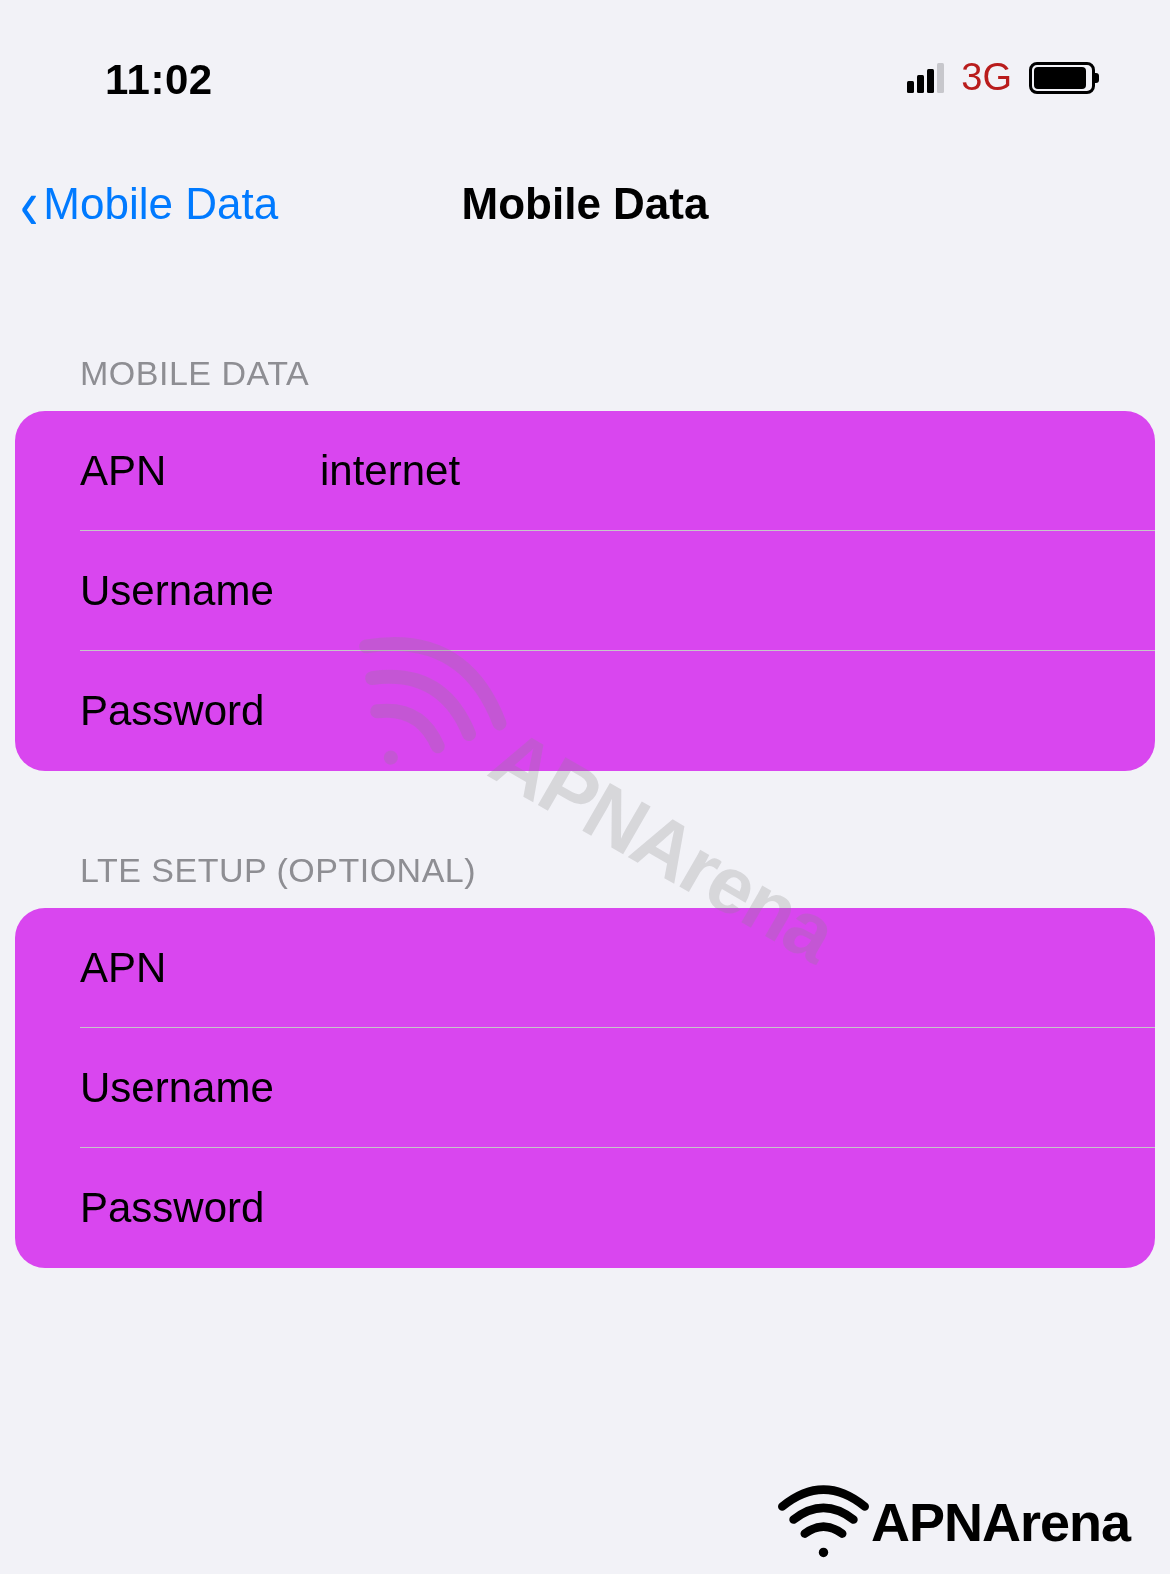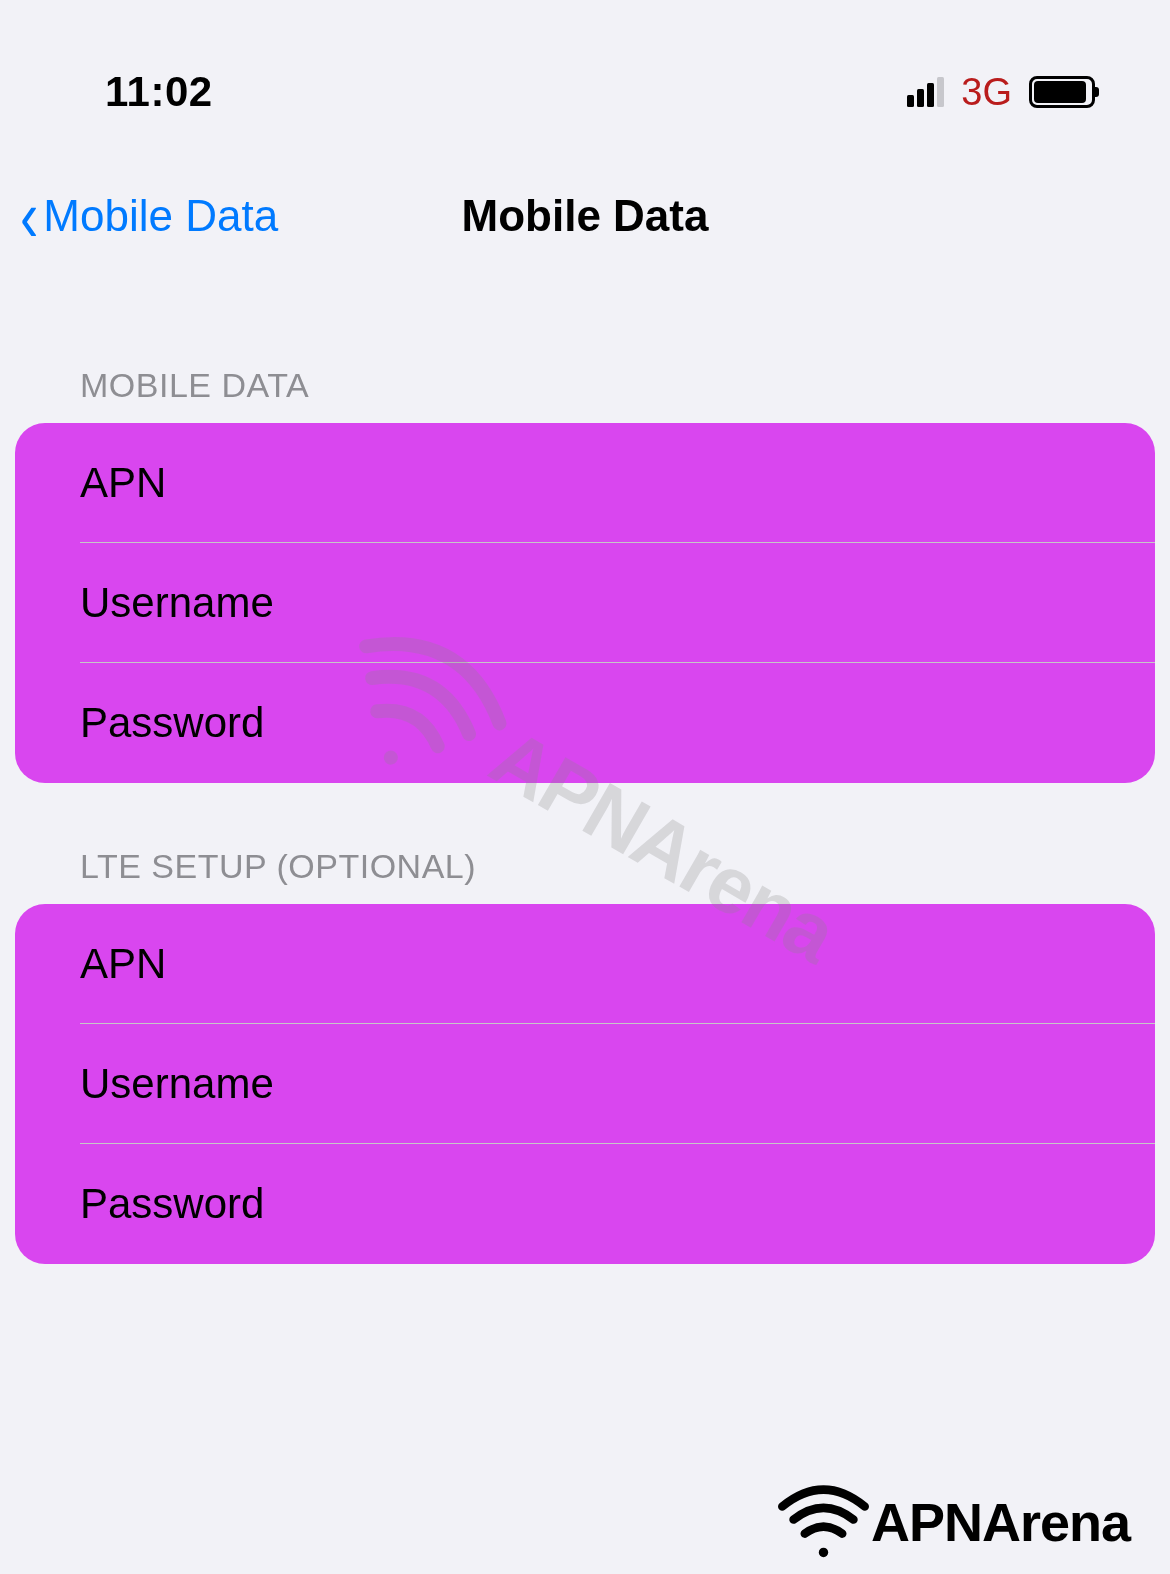--- a/index.html
+++ b/index.html
@@ -13,23 +13,22 @@
       width: 1170px;
       height: 1574px;
       background-color: #f2f2f7;
       position: relative;
       overflow: hidden;
     }
     
     .status-bar {
       display: flex;
       justify-content: space-between;
-      align-items: center;
+      align-items: flex-start;
       padding: 56px 75px 30px 105px;
-      margin-top: 12px;
     }
     
     .time {
       font-size: 42px;
       font-weight: 600;
       color: #000;
       letter-spacing: 0.5px;
     }
     
     .status-right {
@@ -133,21 +132,21 @@
       font-size: 34px;
       color: #8e8e93;
       text-transform: uppercase;
       padding: 0 80px;
       margin-top: 105px;
       margin-bottom: 18px;
       letter-spacing: 0.5px;
     }
     
     .section-header.second {
-      margin-top: 64px;
+      margin-top: 80px;
     }
     
     .group {
       margin: 0 15px;
       background: #d946ef;
       border-radius: 30px;
       overflow: hidden;
     }
     
     .row {
@@ -253,20 +252,21 @@
     <span class="chevron-left">‹</span>
     <span class="back-label">Mobile Data</span>
   </div>
   <div class="page-title">Mobile Data</div>
 </div>
 
 <div class="section-header">MOBILE DATA</div>
 <div class="group">
   <div class="row">
     <div class="row-label">APN</div>
+    <input class="row-input" value="internet" style="">
   </div>
   <div class="row">
     <div class="row-label">Username</div>
     <input class="row-input" value="" style="">
   </div>
   <div class="row">
     <div class="row-label">Password</div>
     <input class="row-input" value="" style="">
   </div>
 </div>

